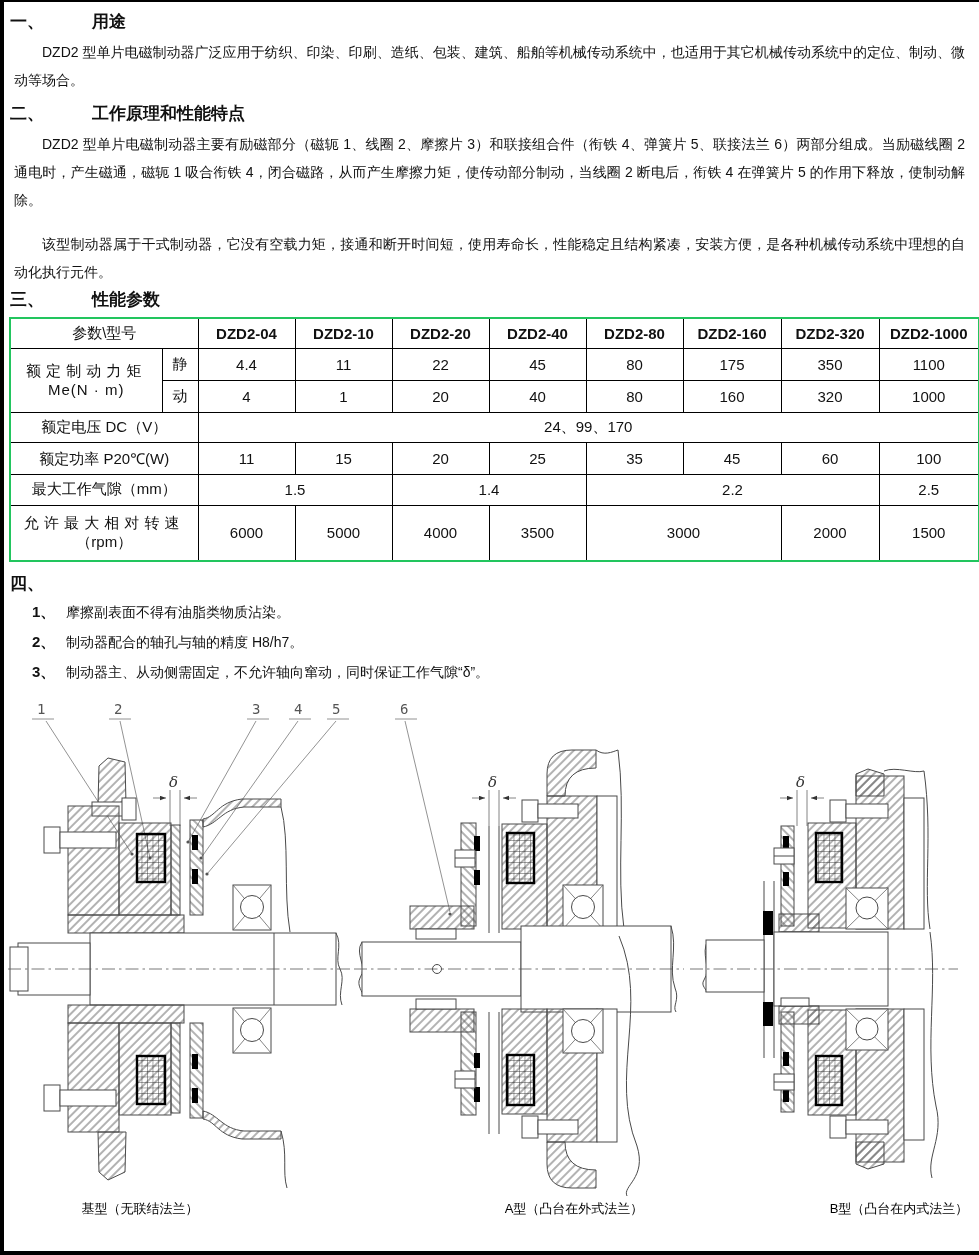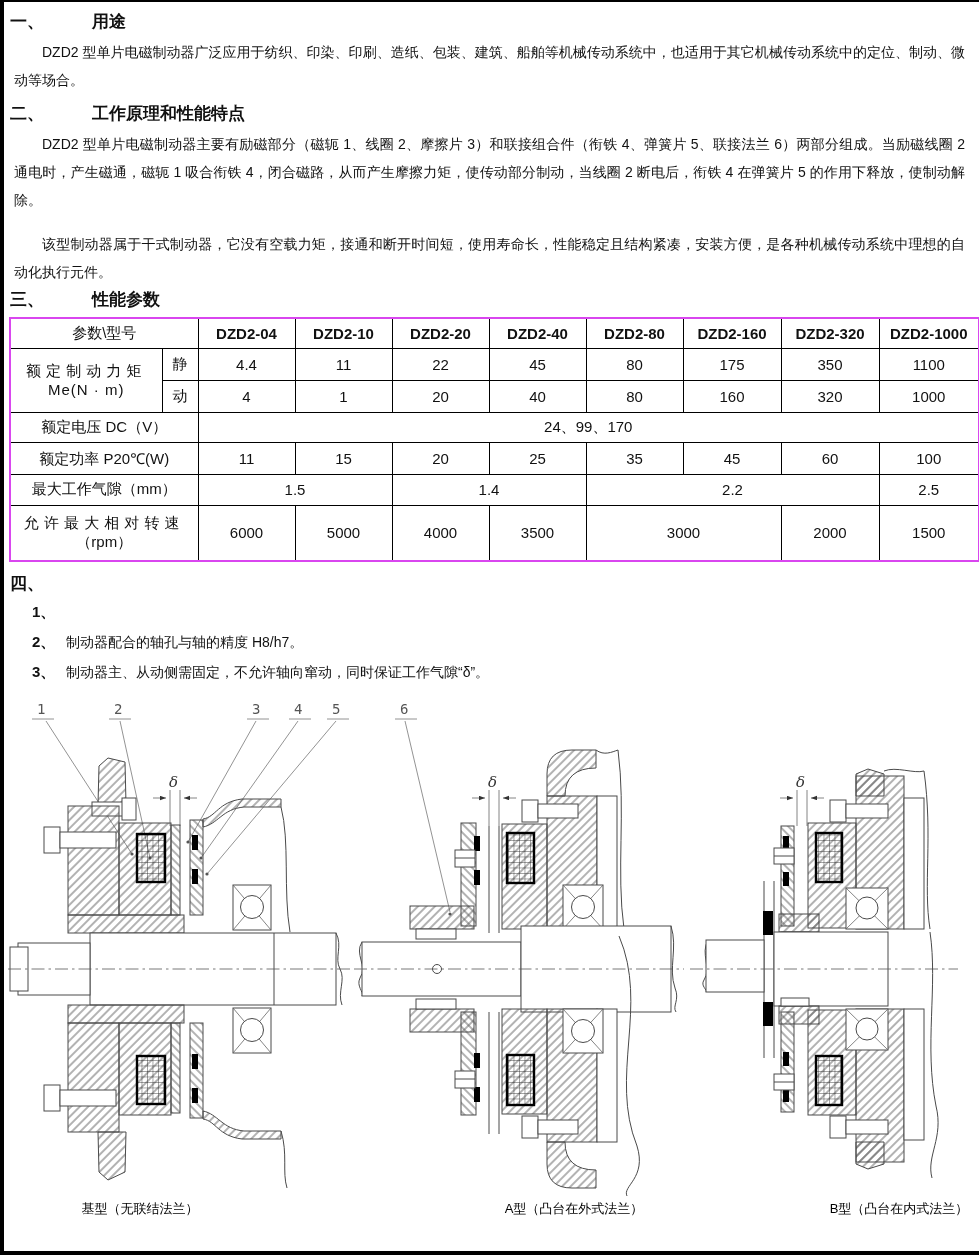--- a/index.html
+++ b/index.html
@@ -5,21 +5,21 @@
   html,body{margin:0;padding:0;background:#fff;}
   .page{position:relative;width:979px;height:1255px;box-sizing:border-box;
         background:#fff;border-left:4px solid #000;border-top:2px solid #000;border-bottom:4px solid #000;
         overflow:hidden;color:#111;font-family:"Liberation Sans",sans-serif;}
   .sec-head{display:flex;margin:8px 0 0 6px;font-size:17px;font-weight:bold;line-height:24px;}
   .sec-head .num{width:82px;}
   .para{margin:4px 14px 2px 10px;font-size:14px;line-height:28px;text-indent:2em;text-align:justify;}
   .para.tight{margin-top:16px;}
   
   table.params{border-collapse:collapse;margin:5px 0 0 5px;width:969px;table-layout:fixed;
-               border:2px solid #d946ef;font-size:15px;}
+               border:2px solid #22c55e;font-size:15px;}
   table.params td{border:1px solid #000;text-align:center;padding:0 2px;overflow:hidden;}
   td.lbl{text-align:left;padding-left:8px;}
   .sp{letter-spacing:0.34em;}
   .hdrc{font-weight:bold;margin-left:8px;}
   
   .note{display:flex;margin:2px 0 0 28px;font-size:14px;line-height:28px;}
   .note .nnum{font-weight:bold;width:34px;font-size:15px;}
   
   .diagrams{position:absolute;left:0;top:672;width:975px;height:578px;}
   .caption{position:absolute;top:514px;font-size:13px;color:#000000;text-align:center;}
@@ -149,20 +149,21 @@
       <td>1500</td>
     </tr>
   </tbody>
     </table>
 
   <div class="sec-head" style="margin-top:10px">
     <span class="num">四、</span>
   </div>
   <div class="note">
     <span class="nnum">1、</span>
+    <span>摩擦副表面不得有油脂类物质沾染。</span>
   </div>
   <div class="note">
     <span class="nnum">2、</span>
     <span>制动器配合的轴孔与轴的精度 H8/h7。</span>
   </div>
   <div class="note">
     <span class="nnum">3、</span>
     <span>制动器主、从动侧需固定，不允许轴向窜动，同时保证工作气隙“δ”。</span>
   </div>
 

